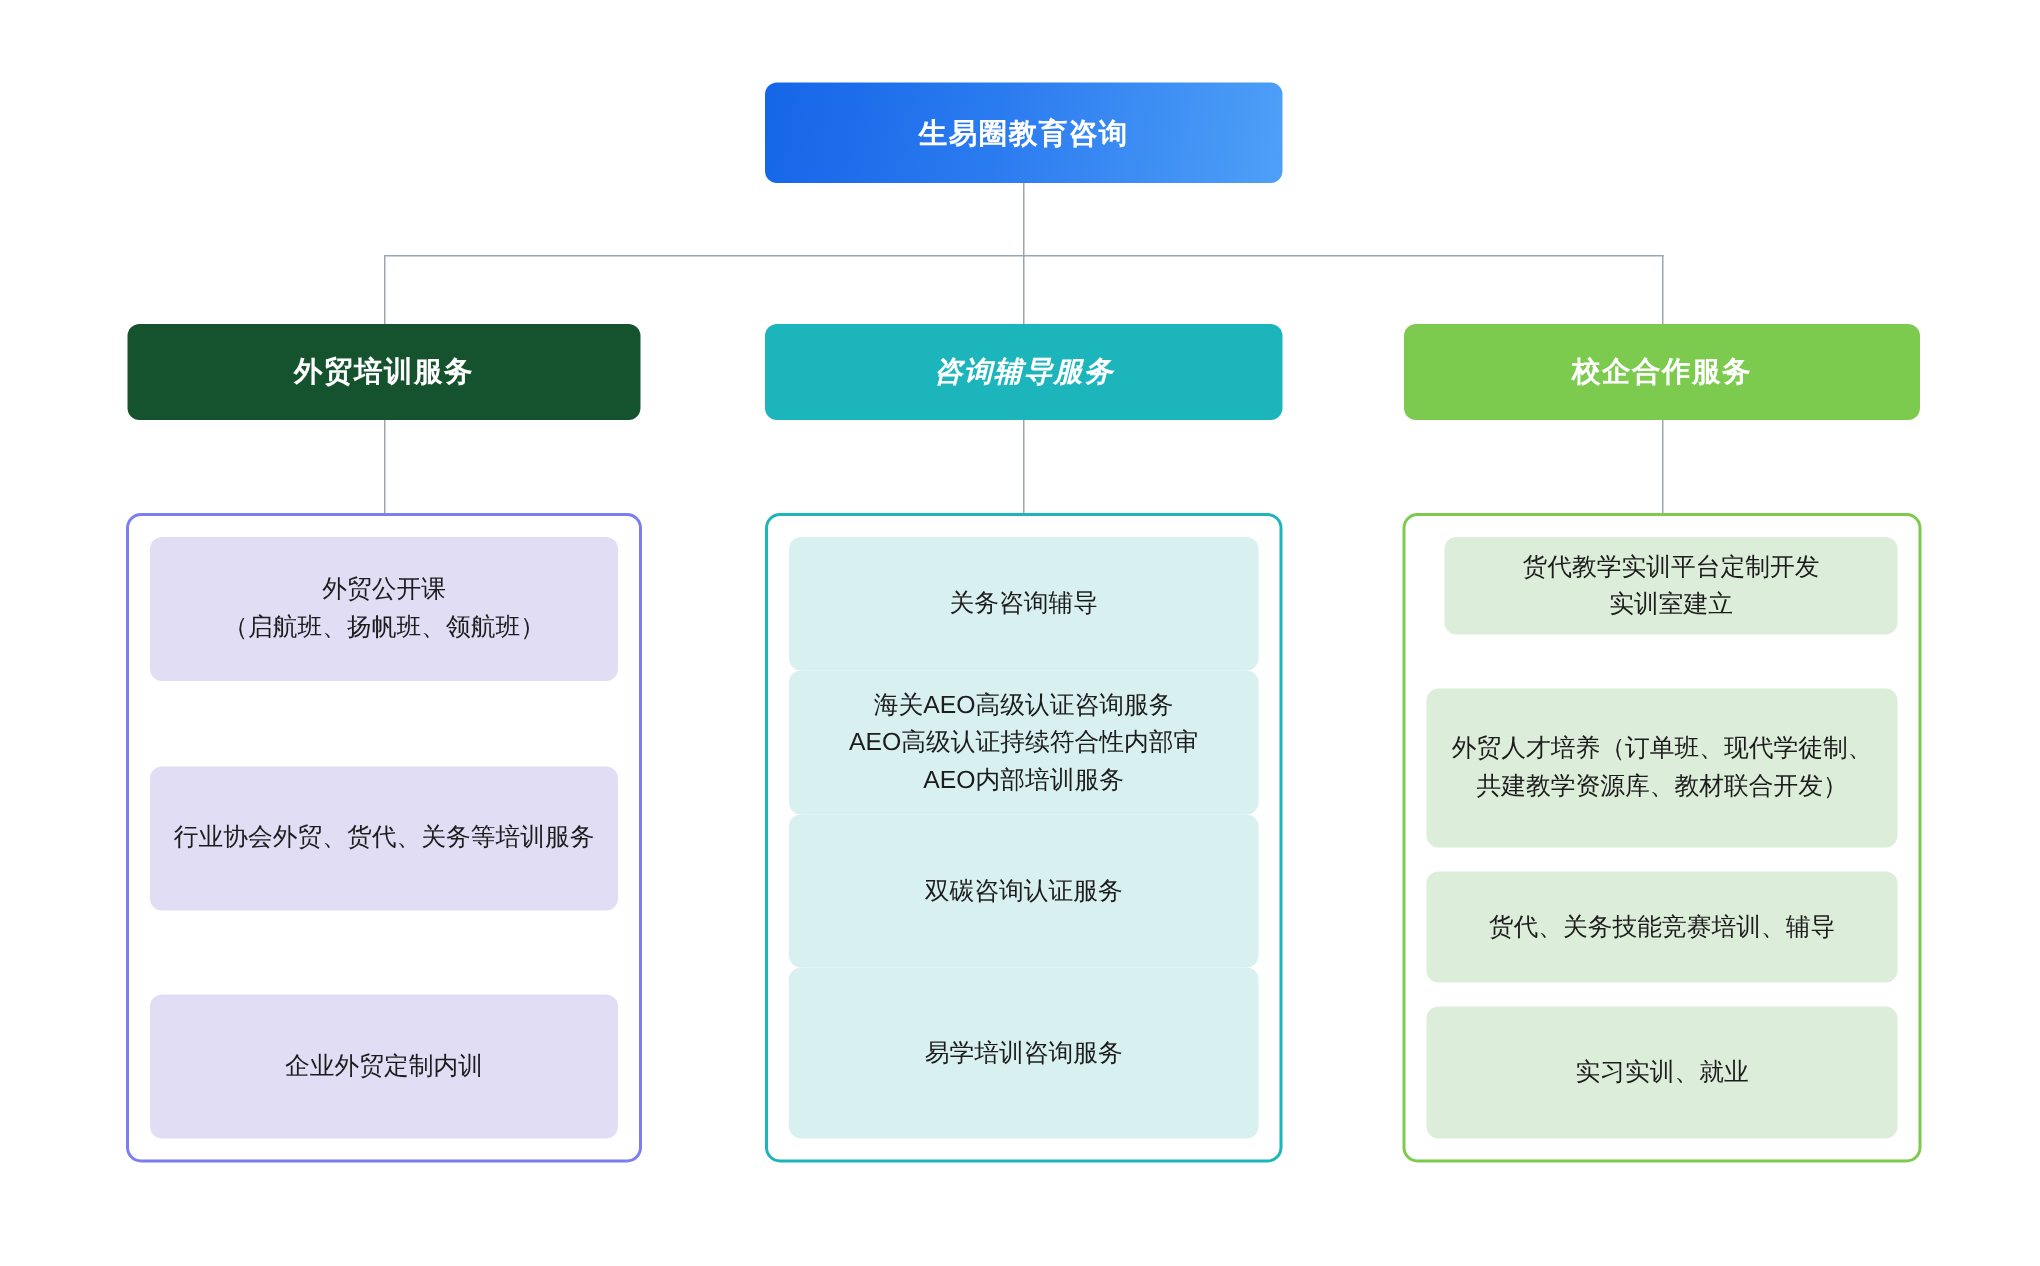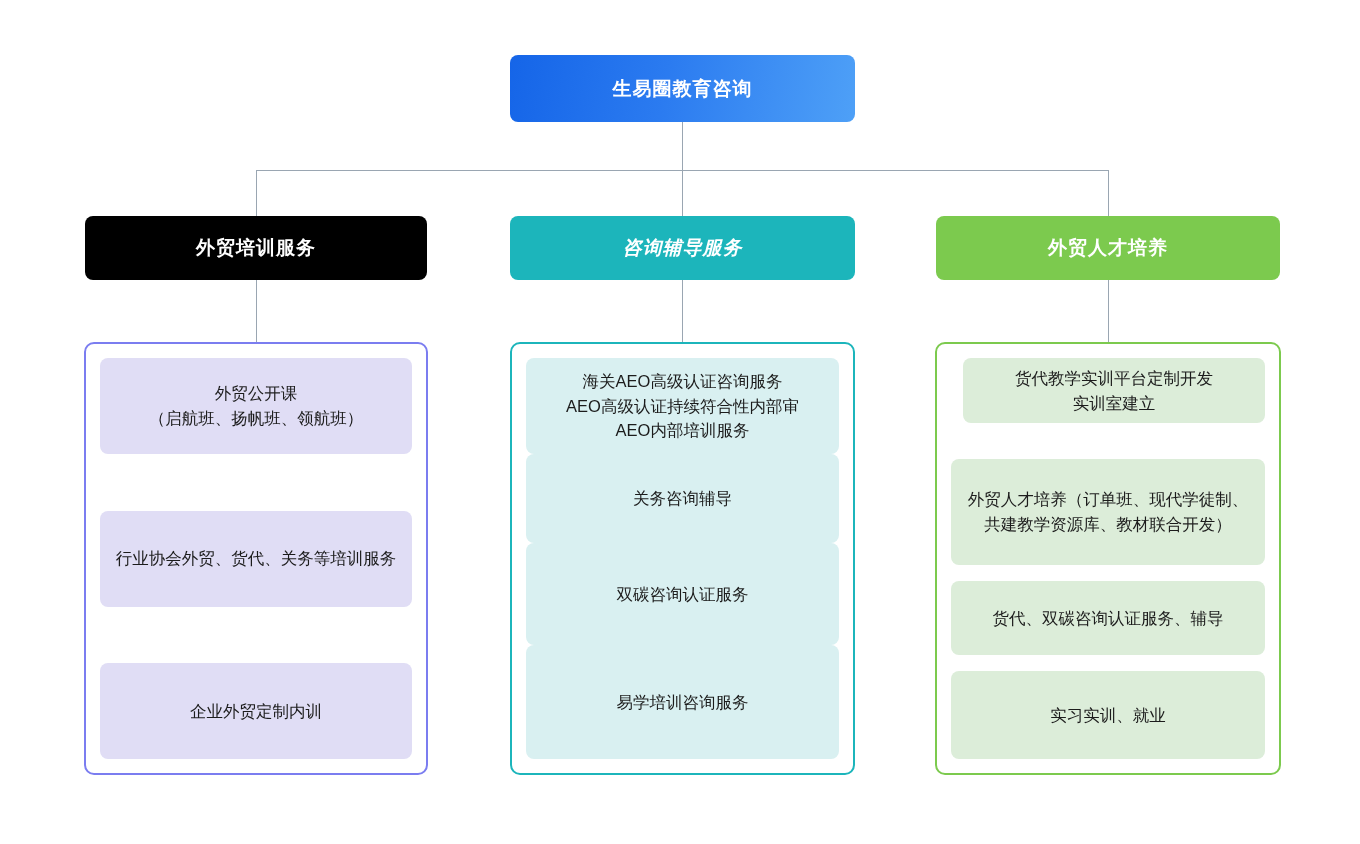--- a/index.html
+++ b/index.html
@@ -86,21 +86,21 @@
     align-items: center;
     justify-content: center;
     text-align: center;
     color: #1c1c1c;
     font-size: 16.5px;
     line-height: 1.5;
     box-sizing: border-box;
     padding: 8px 12px;
     white-space: pre-line;
   }
-  #header-1 { background: #000000; font-family: Liberation Serif, serif; }
+  #header-1 { background: #14532d; font-family: Liberation Serif, serif; }
   #container-1 { border-color: #7b7df0; }
   #container-1 .item-card { background: #e0ddf5; }
 
   
   #header-2 { background: #1cb5bb; }
   #container-2 { border-color: #1cb5bb; }
   #container-2 .item-card { background: #d9f0f1; }
 
   
   #header-3 { background: #7cca4e; }
@@ -131,31 +131,31 @@
   <div class="col-container" id="container-1" style="left:84px; width:344px;">
     <div class="item-card" style="height:96px;">外贸公开课
 （启航班、扬帆班、领航班）</div>
     <div class="item-card" style="height:96px;">行业协会外贸、货代、关务等培训服务</div>
     <div class="item-card" style="height:96px;">企业外贸定制内训</div>
   </div>
 
   <div class="col-header" id="header-2" style="left:510px; width:345px;font-style:italic;">咨询辅导服务</div>
 
   <div class="col-container" id="container-2" style="left:510px; width:345px;">
+    <div class="item-card" style="height:93px;">关务咨询辅导</div>
     <div class="item-card" style="height:100px;">海关AEO高级认证咨询服务
 AEO高级认证持续符合性内部审
 AEO内部培训服务</div>
-    <div class="item-card" style="height:93px;">关务咨询辅导</div>
     <div class="item-card" style="height:106px;">双碳咨询认证服务</div>
     <div class="item-card" style="height:119px;">易学培训咨询服务</div>
   </div>
 
-  <div class="col-header" id="header-3" style="left:936px; width:344px;">外贸人才培养</div>
+  <div class="col-header" id="header-3" style="left:936px; width:344px;">校企合作服务</div>
 
   <div class="col-container" id="container-3" style="left:935px; width:346px;">
     <div class="item-card" style="height:65px;margin-left:12px;">货代教学实训平台定制开发
 实训室建立</div>
     <div class="item-card" style="height:106px;margin-top:20px;">外贸人才培养（订单班、现代学徒制、共建教学资源库、教材联合开发）</div>
-    <div class="item-card" style="height:74px;">货代、双碳咨询认证服务、辅导</div>
+    <div class="item-card" style="height:74px;">货代、关务技能竞赛培训、辅导</div>
     <div class="item-card" style="height:88px;">实习实训、就业</div>
   </div>
 
 </div>
 
 </body></html>

